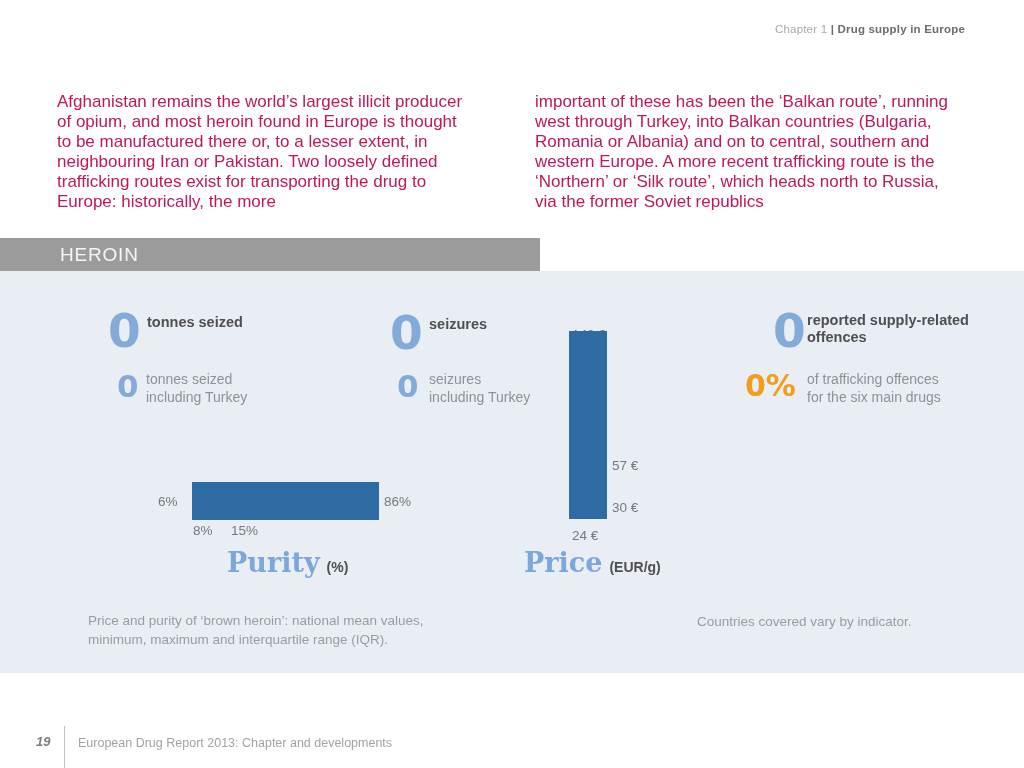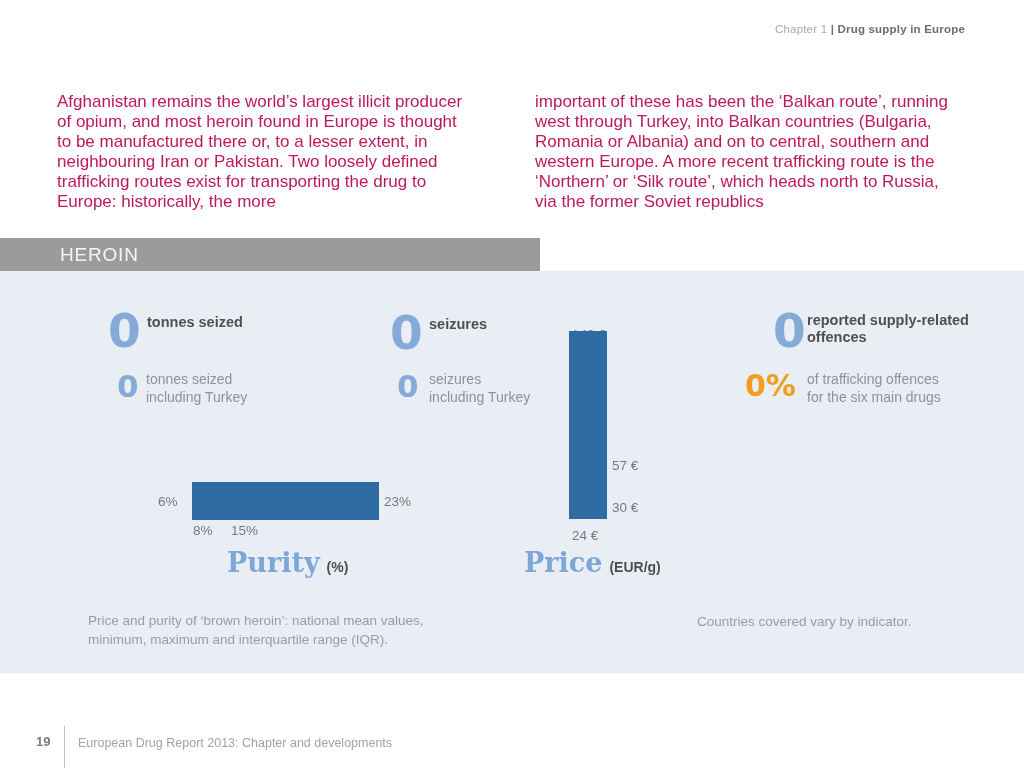--- a/index.html
+++ b/index.html
@@ -49,21 +49,21 @@
   .chart-title-text {
     position:static; font-family:"DejaVu Serif", serif; font-weight:bold;
     font-size:27px; line-height:1; color:#7da7d8;
   }
   .chart-unit {
     position:static; font-family:"Liberation Sans", sans-serif; font-weight:bold;
     font-size:14px; color:#4f4f4f; margin-left:7px;
   }
   .note { font-size:13.5px; color:#979da6; line-height:19px; }
   .footer-pagenum {
-    position:absolute; left:36px; top:734px; font-size:13px; font-weight:bold; color:#7c7c7c;
+    position:absolute; left:36px; top:734px; font-size:13px; font-weight:bold; color:#7c7c7c;font-style:italic;
   }
   .footer-divider {
     position:absolute; left:64px; top:726px; width:1px; height:42px; background:#c2c2c2;
   }
   .footer-text {
     position:absolute; left:78px; top:736px; font-size:12.5px; color:#a3a3a3;
   }
 </style>
 </head>
 <body>
@@ -109,21 +109,21 @@
 
     <div class="big-zero" style="left:773px; top:36px;">0</div>
     <div class="stat-label preline" style="left:807px; top:41px;">reported supply-related
 offences</div>
     <div class="orange-zero" style="left:745px; top:100px;">0%</div>
     <div class="stat-sublabel preline" style="left:807px; top:99px;">of trafficking offences
 for the six main drugs</div>
 
     <div class="tick" style="left:158px; top:224px;">6%</div>
     <div class="bar" style="left:192px; top:211px; width:187px; height:38px;"></div>
-    <div class="tick" style="left:384px; top:224px;">23%</div>
+    <div class="tick" style="left:384px; top:224px;">86%</div>
     <div class="tick" style="left:193px; top:253px;">8%</div>
     <div class="tick" style="left:231px; top:253px;">15%</div>
     <div class="chart-title-row" style="left:227px; top:278px;">
       <span class="chart-title-text">Purity</span>
       <span class="chart-unit">(%)</span>
     </div>
 
     <div class="note preline" style="left:88px; top:340px;">Price and purity of ‘brown heroin’: national mean values,
 minimum, maximum and interquartile range (IQR).</div>
     <div class="note" style="left:697px; top:341px;">Countries covered vary by indicator.</div>

